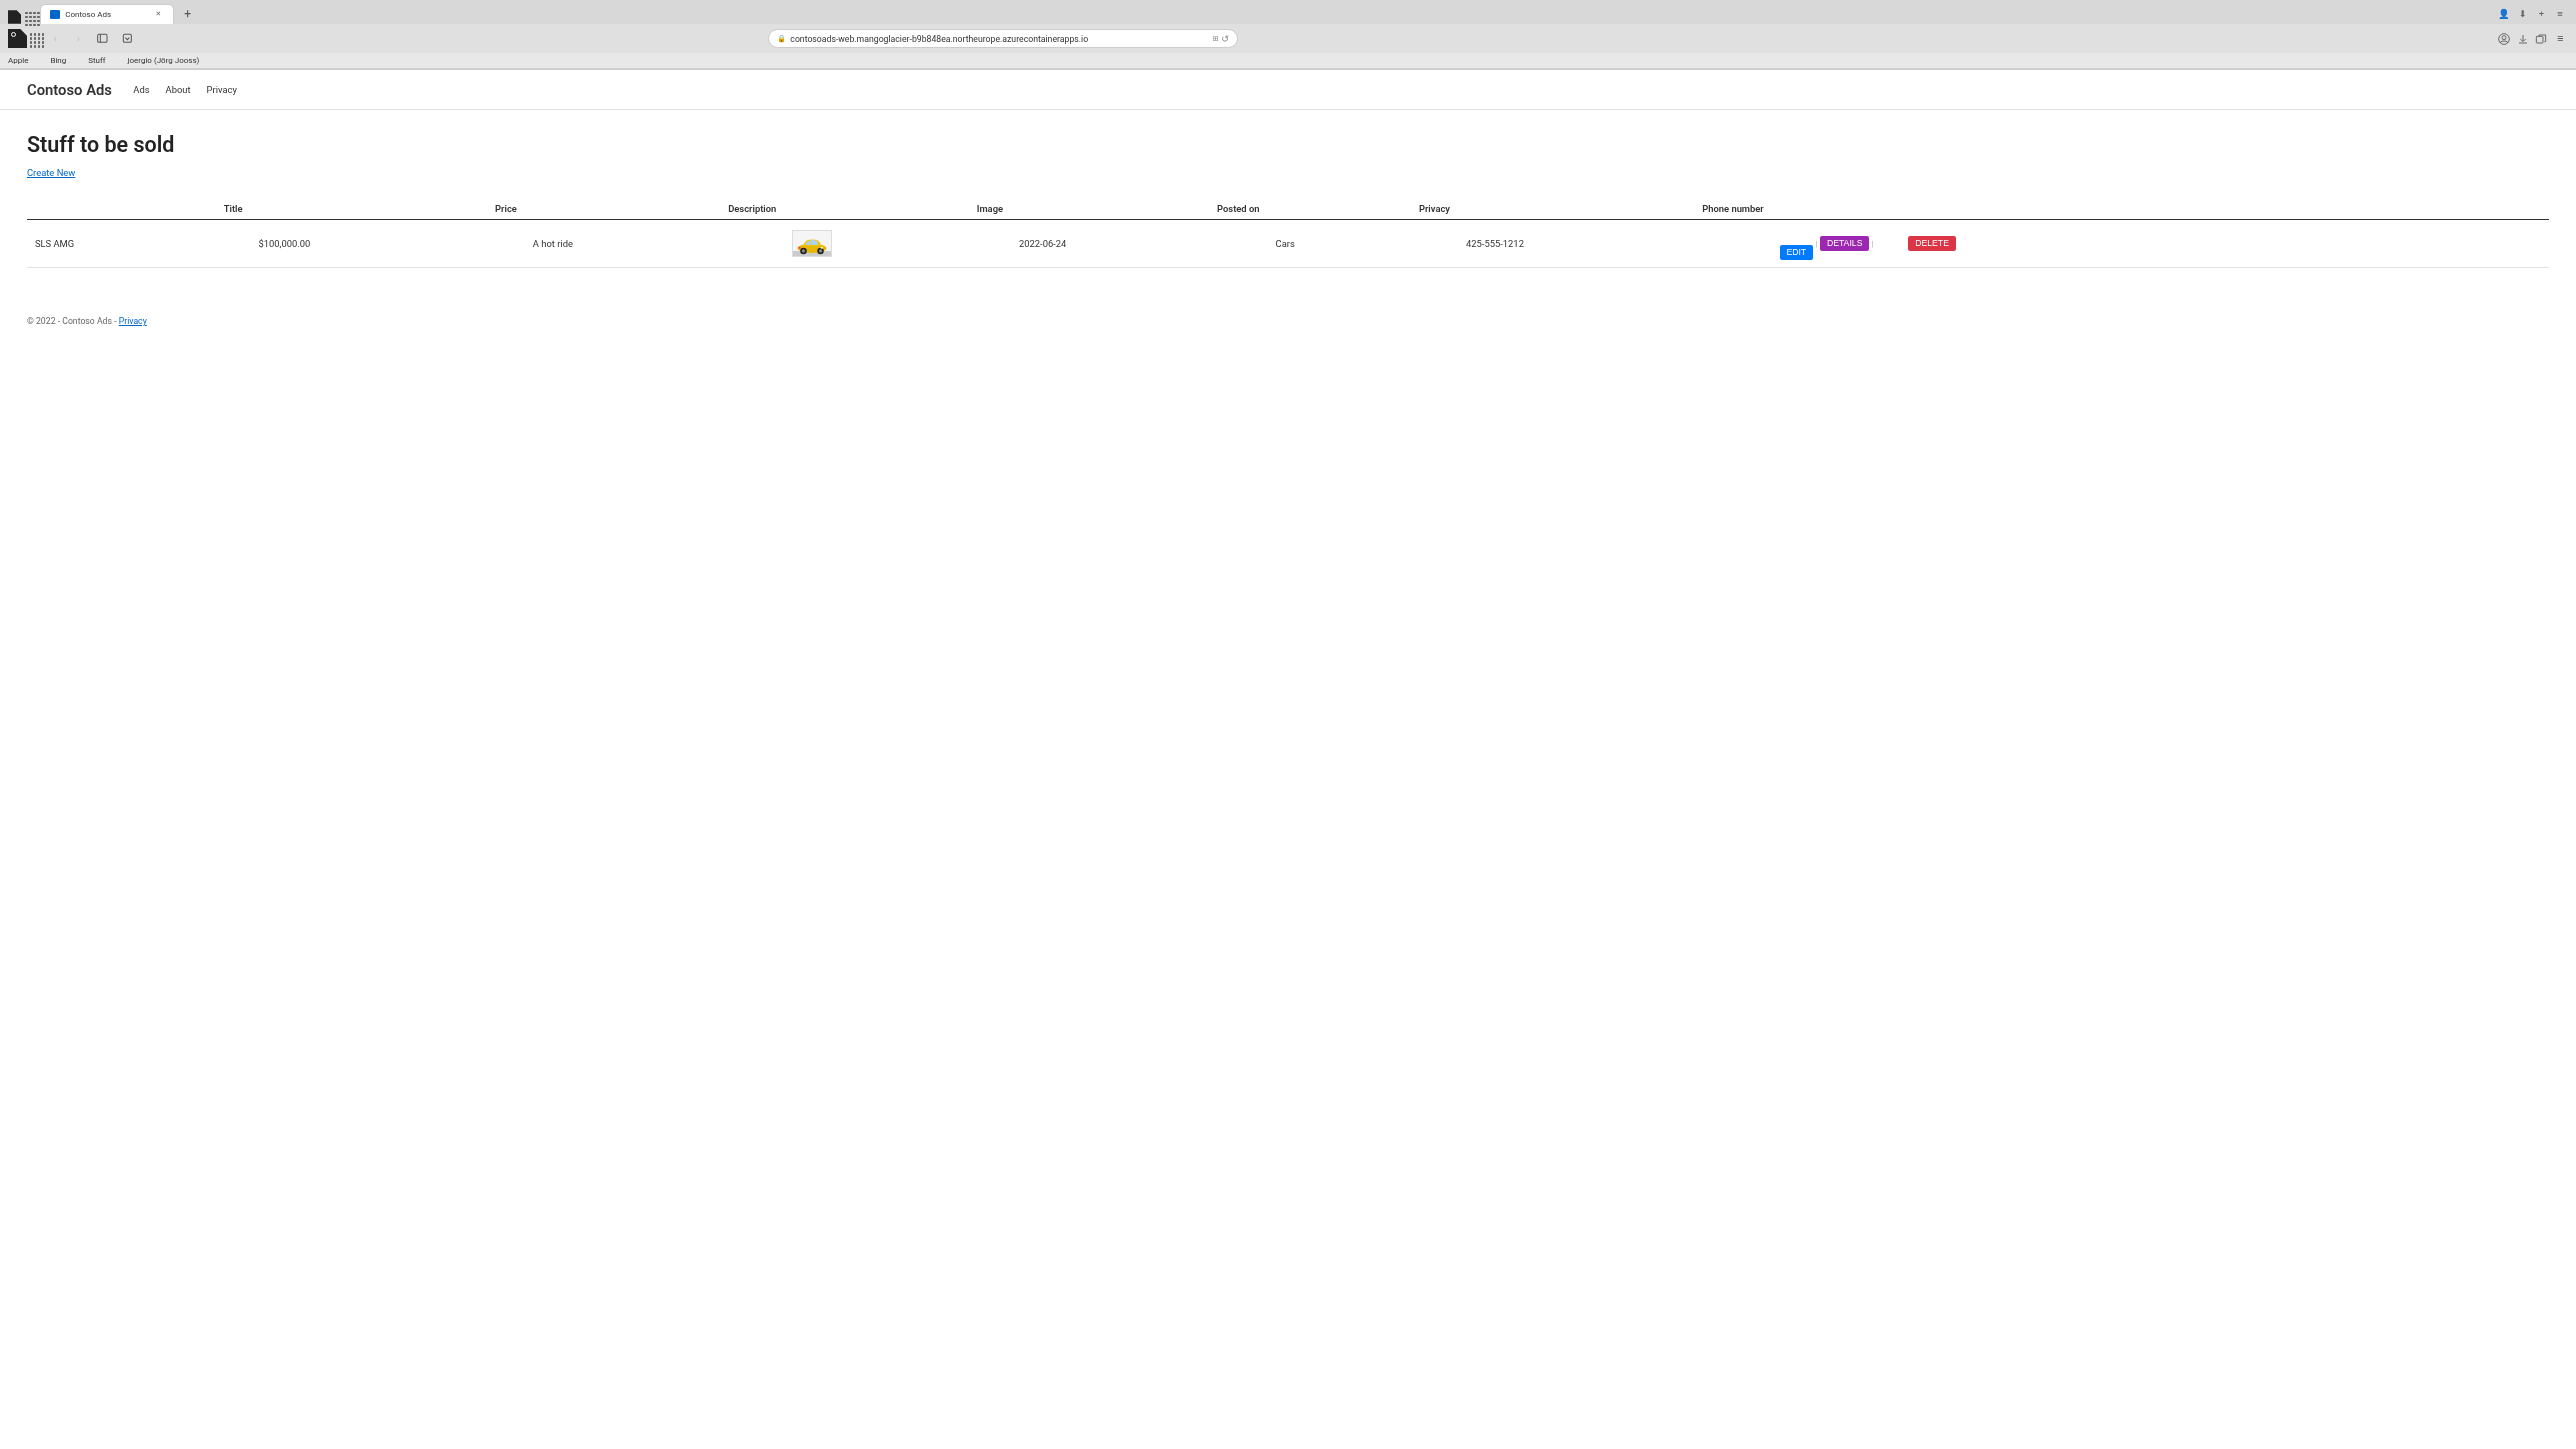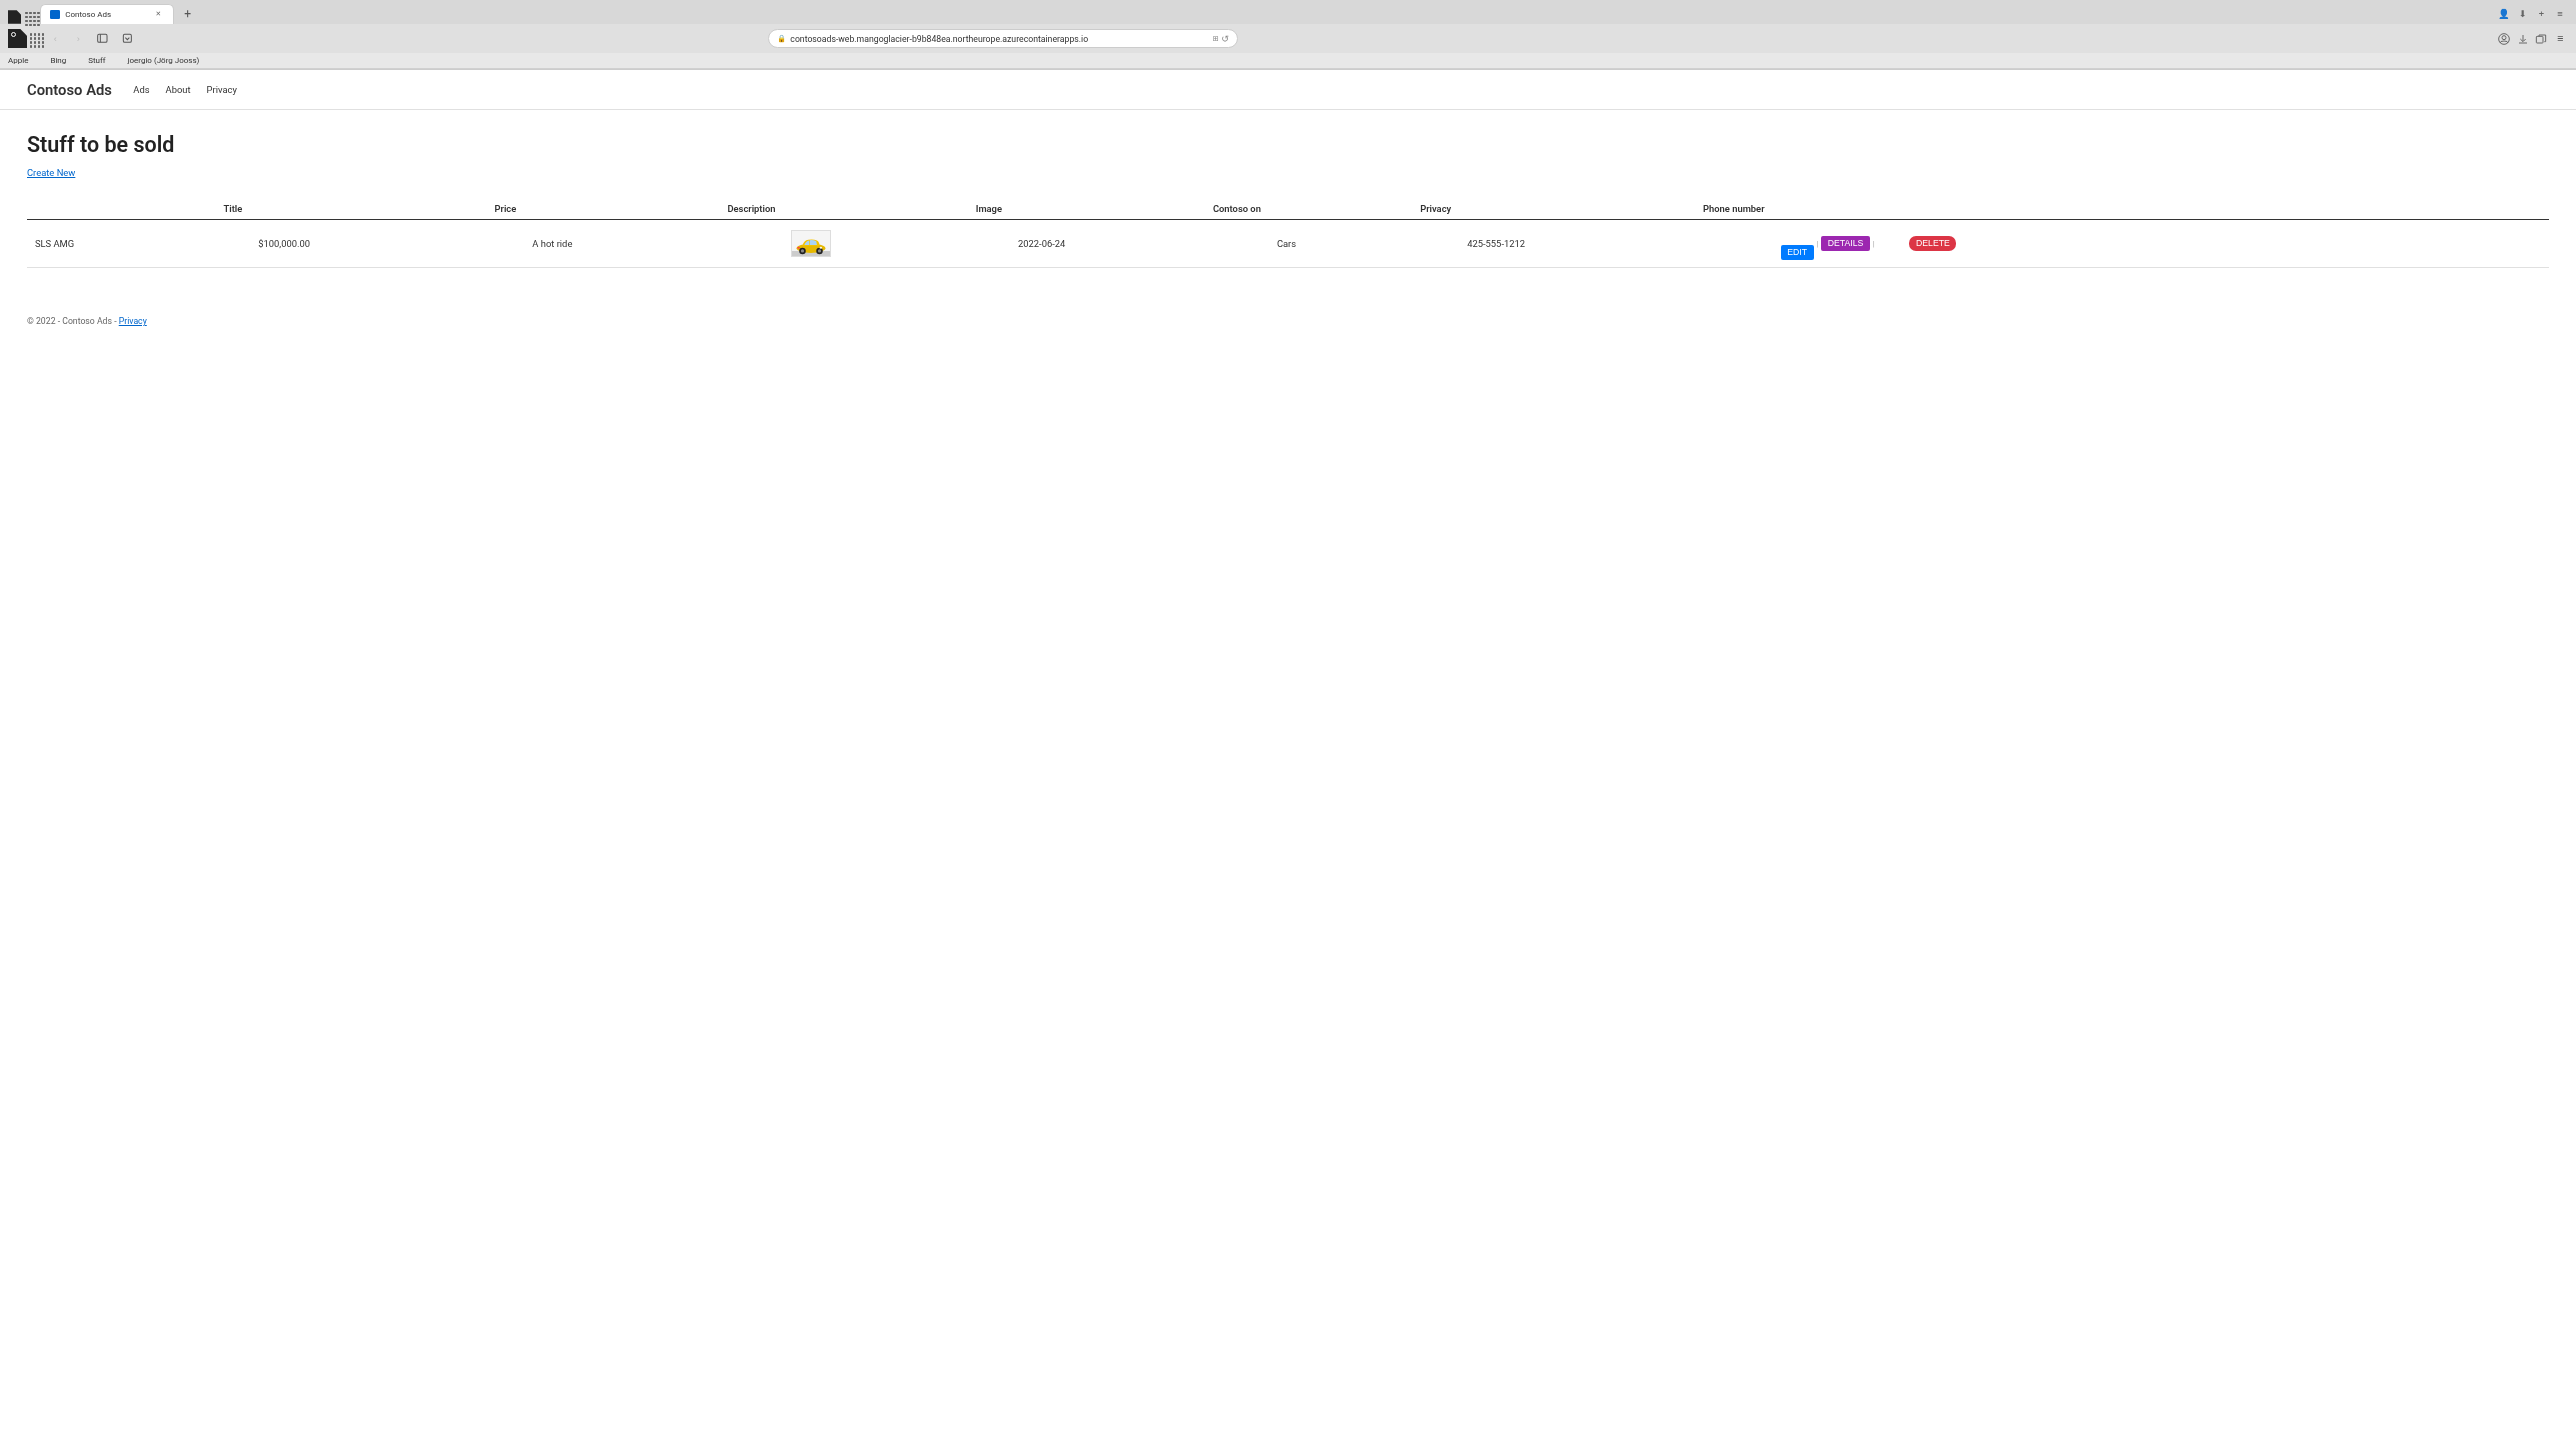--- a/index.html
+++ b/index.html
@@ -217,21 +217,21 @@
       cursor: pointer;
       font-size: 8.7px;
       font-weight: 500;
     }
 
     .btn-delete {
       background: #dc3545;
       color: white;
       border: none;
       padding: 2.7px 6.7px;
-      border-radius: 7px;
+      border-radius: 2px;
       cursor: pointer;
       font-size: 8.7px;
       font-weight: 500;
       margin-left: 32px;
     }
 
     .action-buttons {
       display: flex;
       gap: 2.7px;
       align-items: center;
@@ -496,21 +496,21 @@
 
     <a class="create-new-link">Create New</a>
 
     <table class="ads-table">
       <thead>
         <tr>
           <th>Title</th>
           <th>Price</th>
           <th>Description</th>
           <th>Image</th>
-          <th>Contoso on</th>
+          <th>Posted on</th>
           <th>Privacy</th>
           <th>Phone number</th>
           <th></th>
         </tr>
       </thead>
       <tbody>
         <tr>
           <td>SLS AMG</td>
           <td>$100,000.00</td>
           <td>A hot ride</td>

